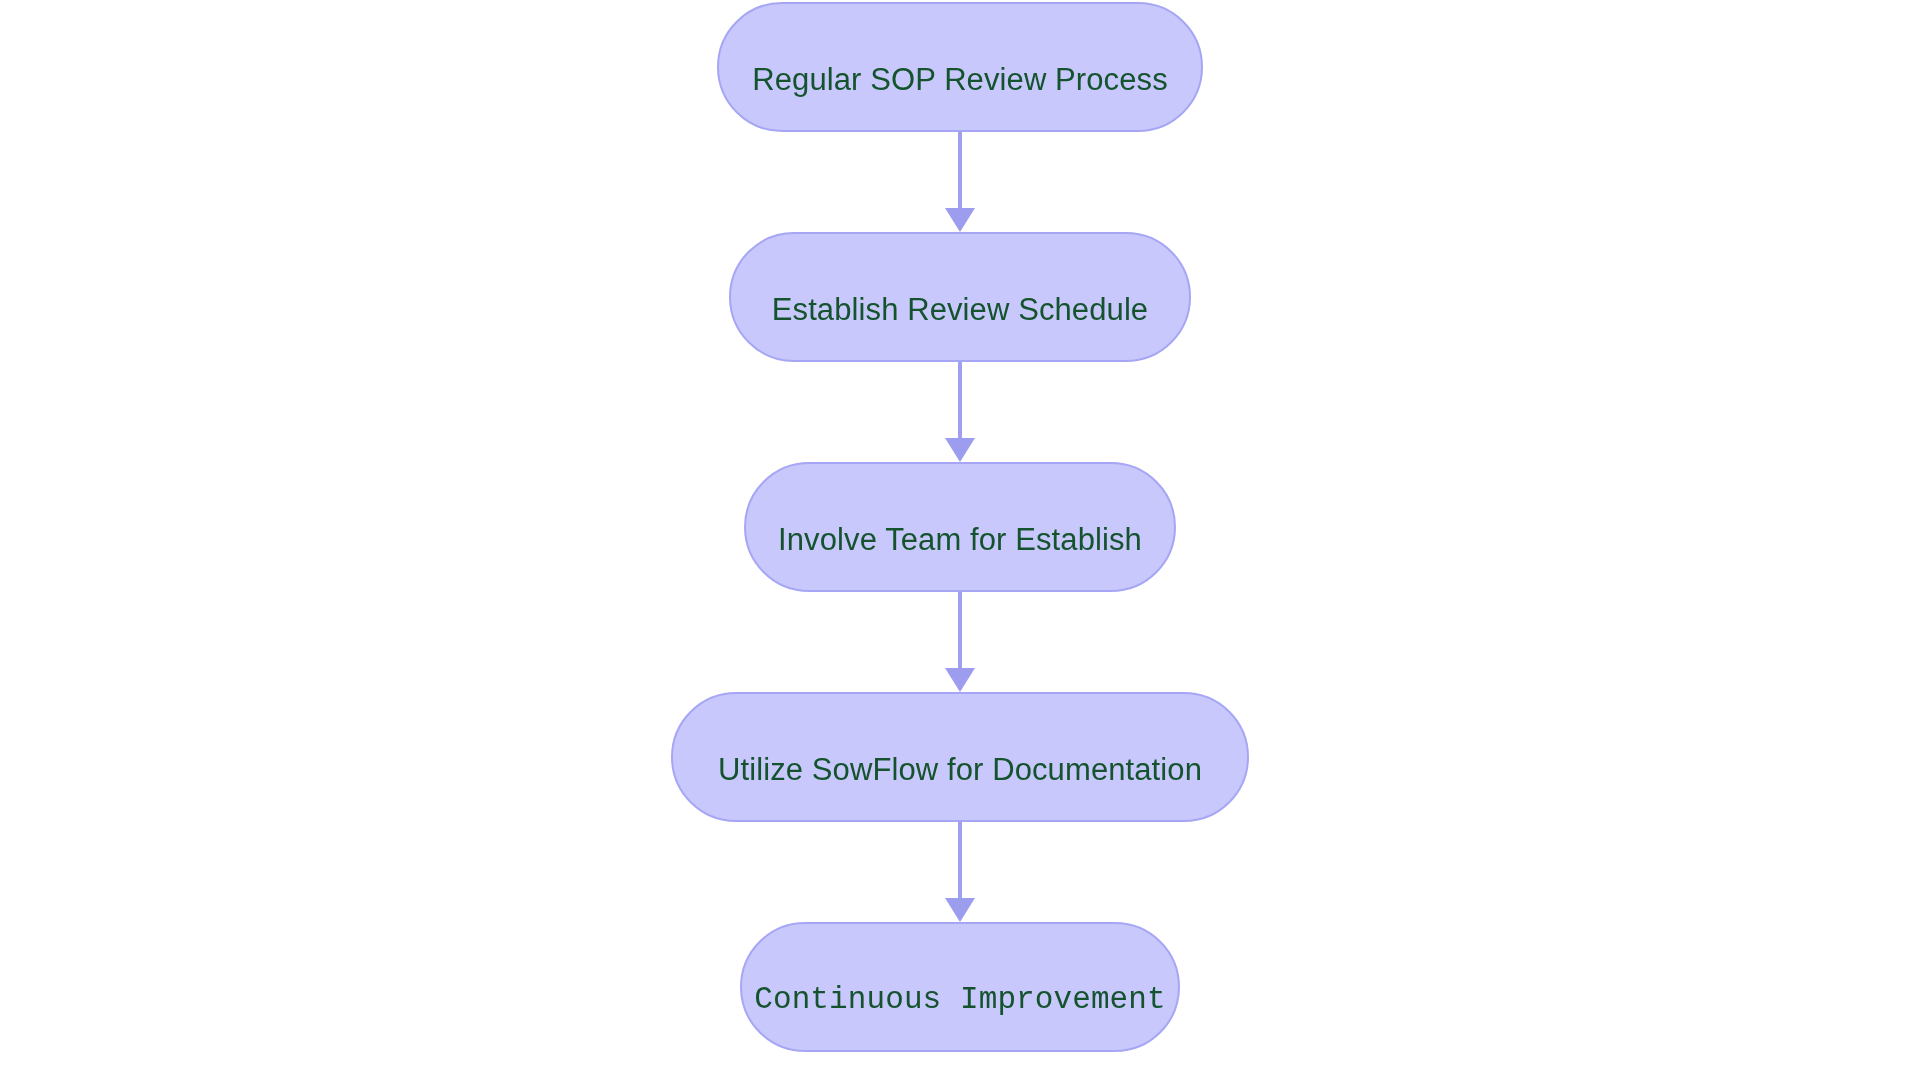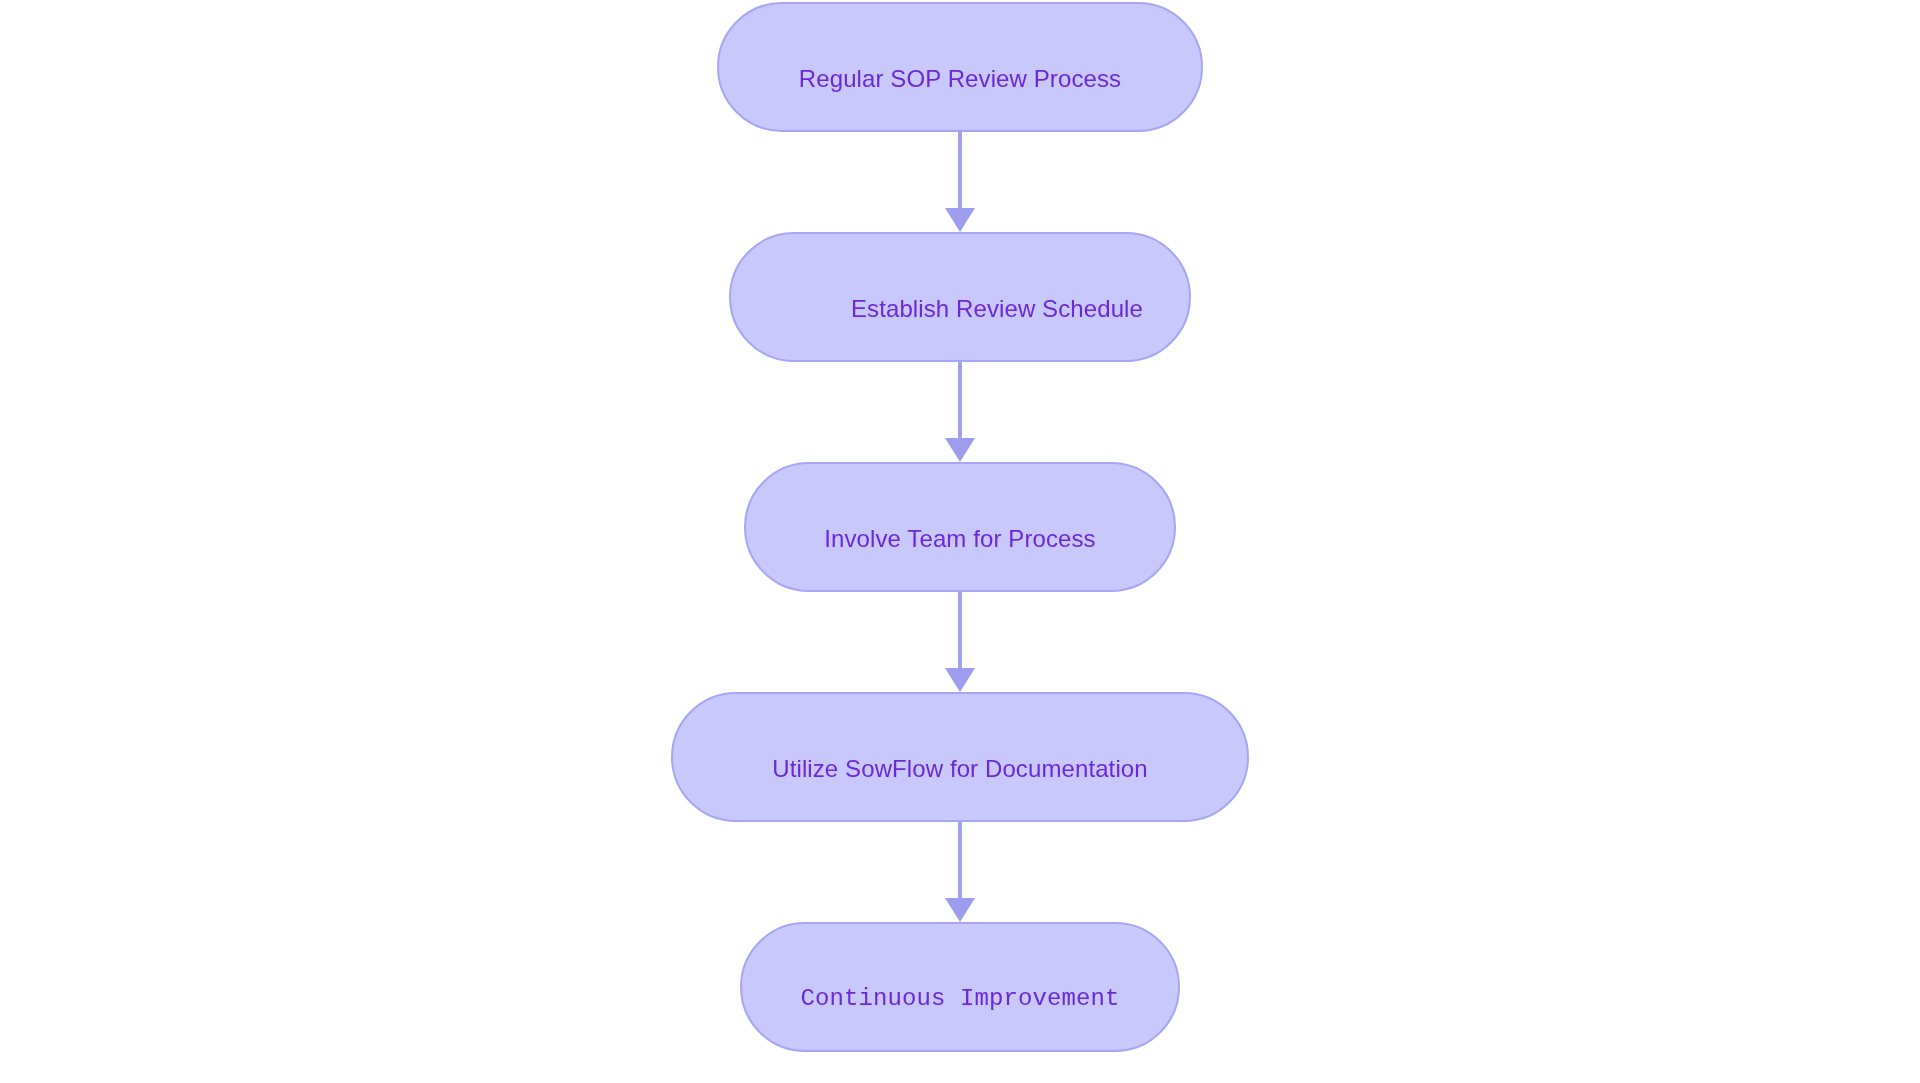--- a/index.html
+++ b/index.html
@@ -41,32 +41,32 @@
     border: 2px solid #a6a6f5;
     display: flex;
     align-items: center;
     justify-content: center;
     padding: 0 46px;
     position: relative;
     z-index: 2;
   }
 
   .node-label {
-    color: #6d28d9;
-    font-size: 24px;
+    color: #14532d;
+    font-size: 31px;
     font-weight: 400;
     letter-spacing: 0.1px;
     white-space: nowrap;
     line-height: 1;
     margin-top: 24px;
   }
 
   
   .node.n0 { width: 486px; }
-  .node.n1 { width: 462px; justify-content: flex-end; }
+  .node.n1 { width: 462px; }
   .node.n2 { width: 432px; }
   .node.n3 { width: 578px; }
   .node.n4 { width: 440px; font-family: Liberation Mono, monospace; }
 
   .connector {
     width: 40px;
     height: 100px;
     position: relative;
     z-index: 1;
     flex: none;
@@ -115,21 +115,21 @@
     <div class="node n1">
       <span class="node-label">Establish Review Schedule</span>
     </div>
 
     <div class="connector">
       <span class="line"></span>
       <span class="head"></span>
     </div>
 
     <div class="node n2">
-      <span class="node-label">Involve Team for Process</span>
+      <span class="node-label">Involve Team for Establish</span>
     </div>
 
     <div class="connector">
       <span class="line"></span>
       <span class="head"></span>
     </div>
 
     <div class="node n3">
       <span class="node-label">Utilize SowFlow for Documentation</span>
     </div>

